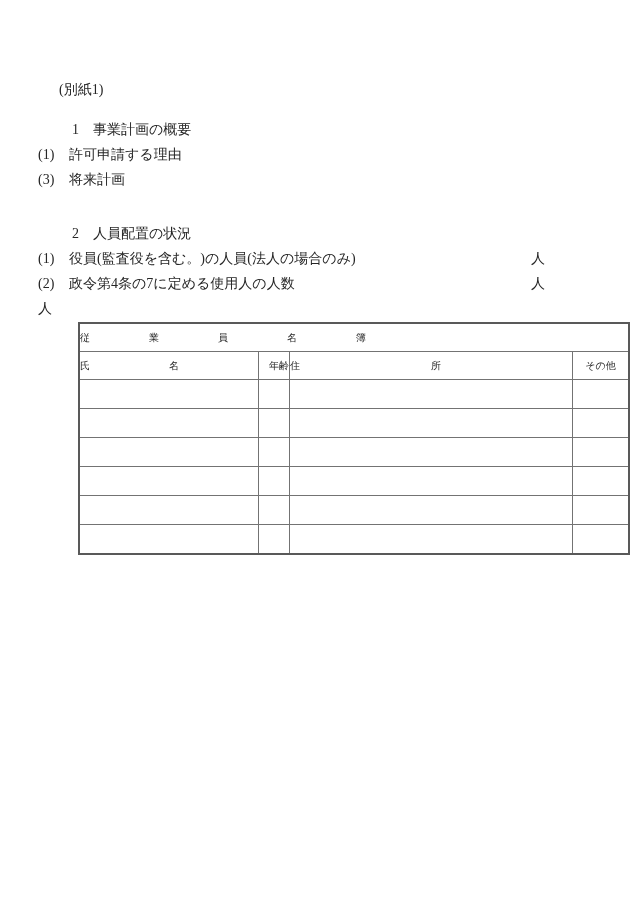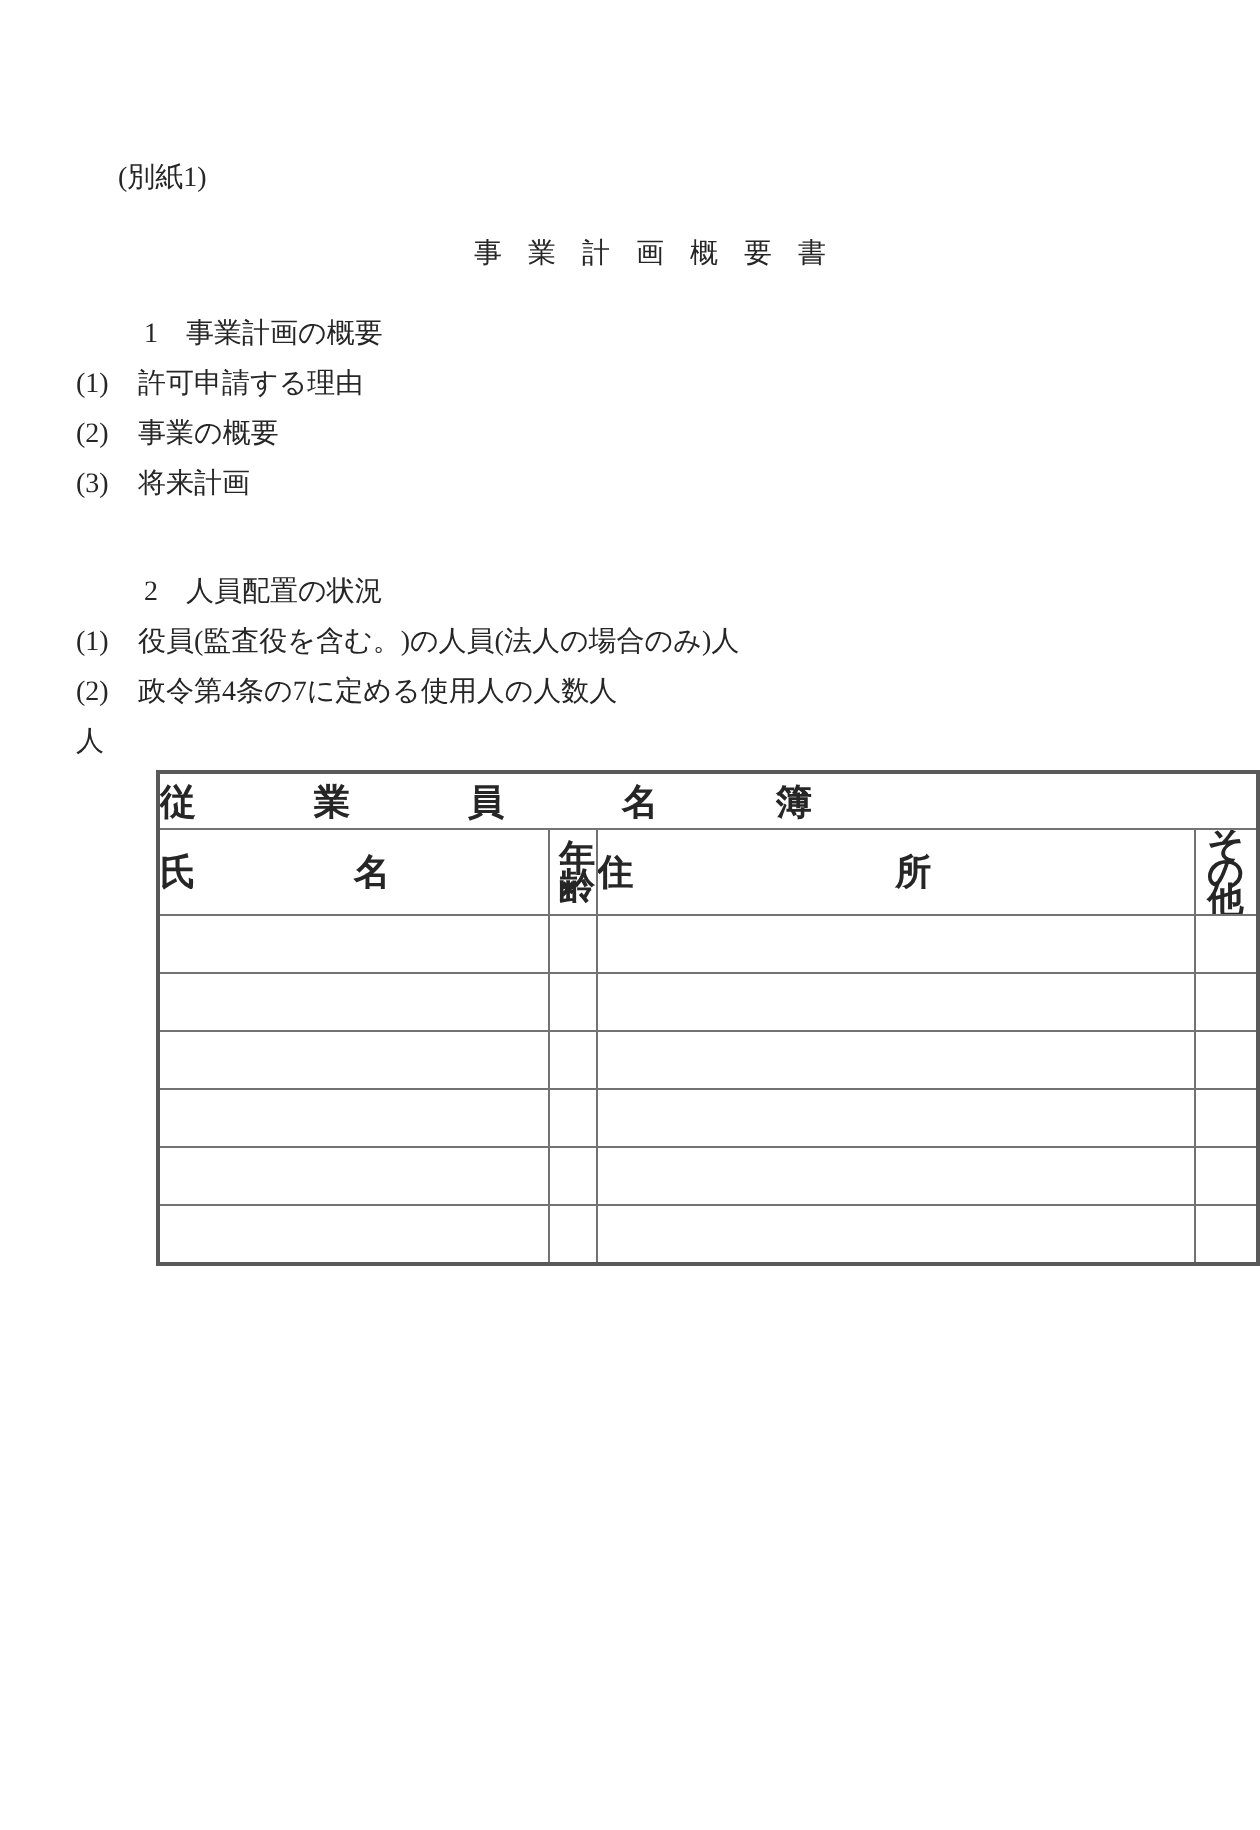--- a/index.html
+++ b/index.html
@@ -22,40 +22,40 @@
     letter-spacing:13px;
     white-space:nowrap;
   }
   .sec-head{margin-top:26px;padding-left:72px;white-space:nowrap;}
   .sec-head .sec-num{display:inline-block;width:21px;}
   .sec-head-2{margin-top:40px;}
   .item{margin-top:11px;padding-left:38px;white-space:nowrap;}
   .item .item-num{display:inline-block;width:31px;}
   .item-flex{
     display:flex;
+    justify-content:space-between;
     padding-right:85px;
   }
   .item-flex .item-text{white-space:nowrap;}
   .unit{white-space:nowrap;}
   table.roster{
     margin-top:6px;
     margin-left:78px;
     border-collapse:collapse;
     border:2px solid #595959;
     table-layout:fixed;
     background:#ffffff;
   }
   table.roster td{
     border:1px solid #737373;
     padding:0;
-    font-size:18px;
+    font-size:10px;
     line-height:14px;
     color:#262626;
     overflow:hidden;
-    font-weight:bold;
   }
   td.caption-cell{
     height:27px;
     letter-spacing:59px;
     padding-left:91px;
     white-space:nowrap;
   }
   tr.col-head td{height:27px;}
   td.h-name{letter-spacing:79px;padding-left:12px;white-space:nowrap;}
   td.h-age{text-align:right;}
@@ -63,31 +63,27 @@
   td.h-other{text-align:center;}
   tr.body-row td{height:28px;}
 </style>
 </head>
 <body>
 
 <div class="page">
 
   <div class="attachment-label">(別紙1)</div>
 
-  <div class="doc-title">事業計画概要書</div>
 
   <div class="sec-head">
     <span class="sec-num">1</span><span>事業計画の概要</span>
   </div>
 
   <div class="item">
     <span class="item-num">(1)</span><span>許可申請する理由</span>
-  </div>
-  <div class="item">
-    <span class="item-num">(2)</span><span>事業の概要</span>
   </div>
   <div class="item">
     <span class="item-num">(3)</span><span>将来計画</span>
   </div>
 
   <div class="sec-head sec-head-2">
     <span class="sec-num">2</span><span>人員配置の状況</span>
   </div>
 
   <div class="item item-flex">

